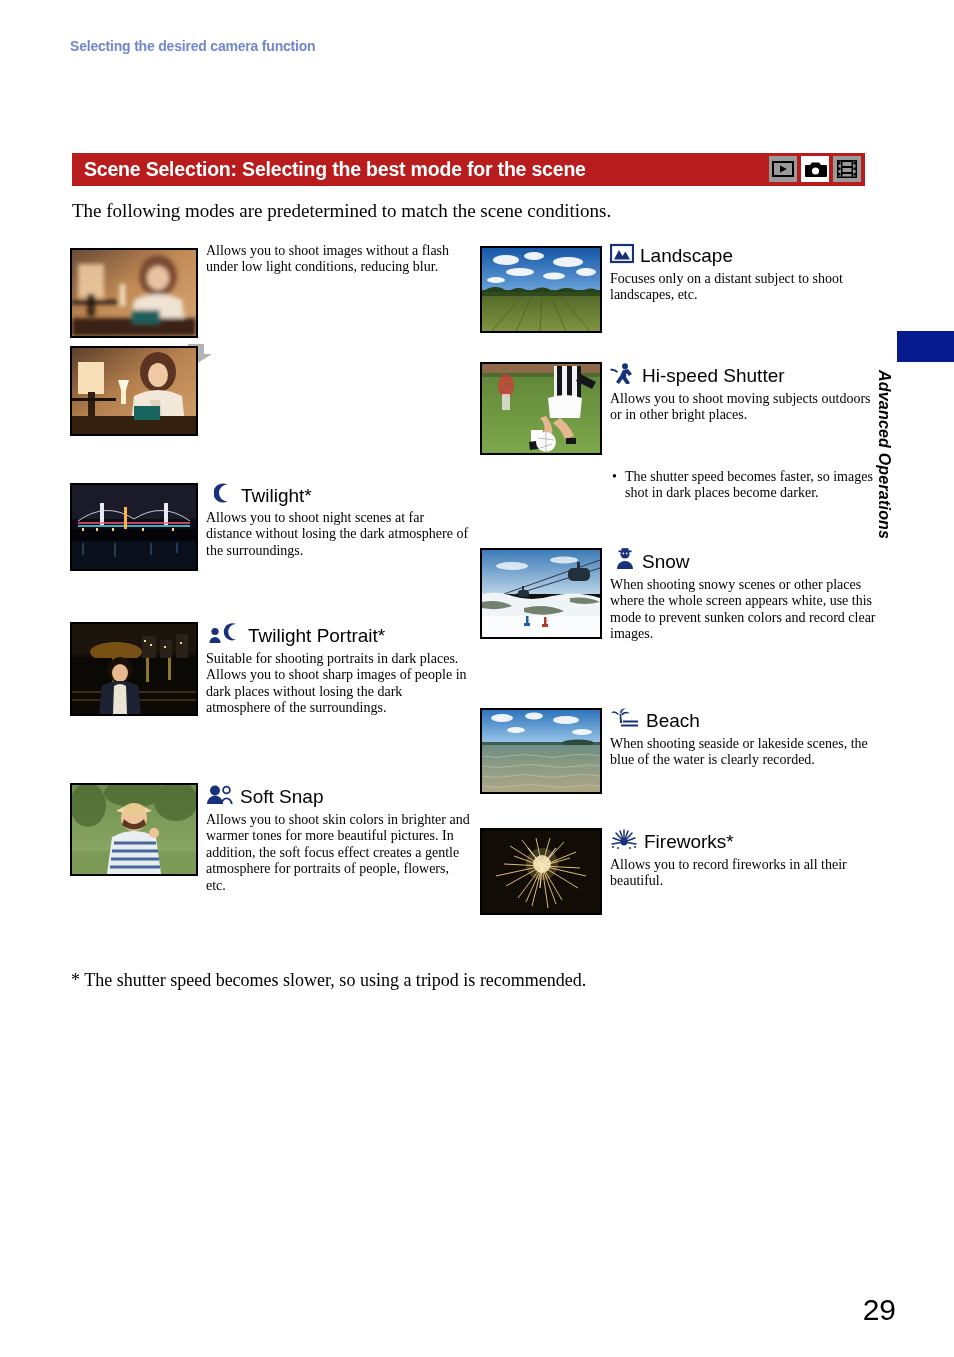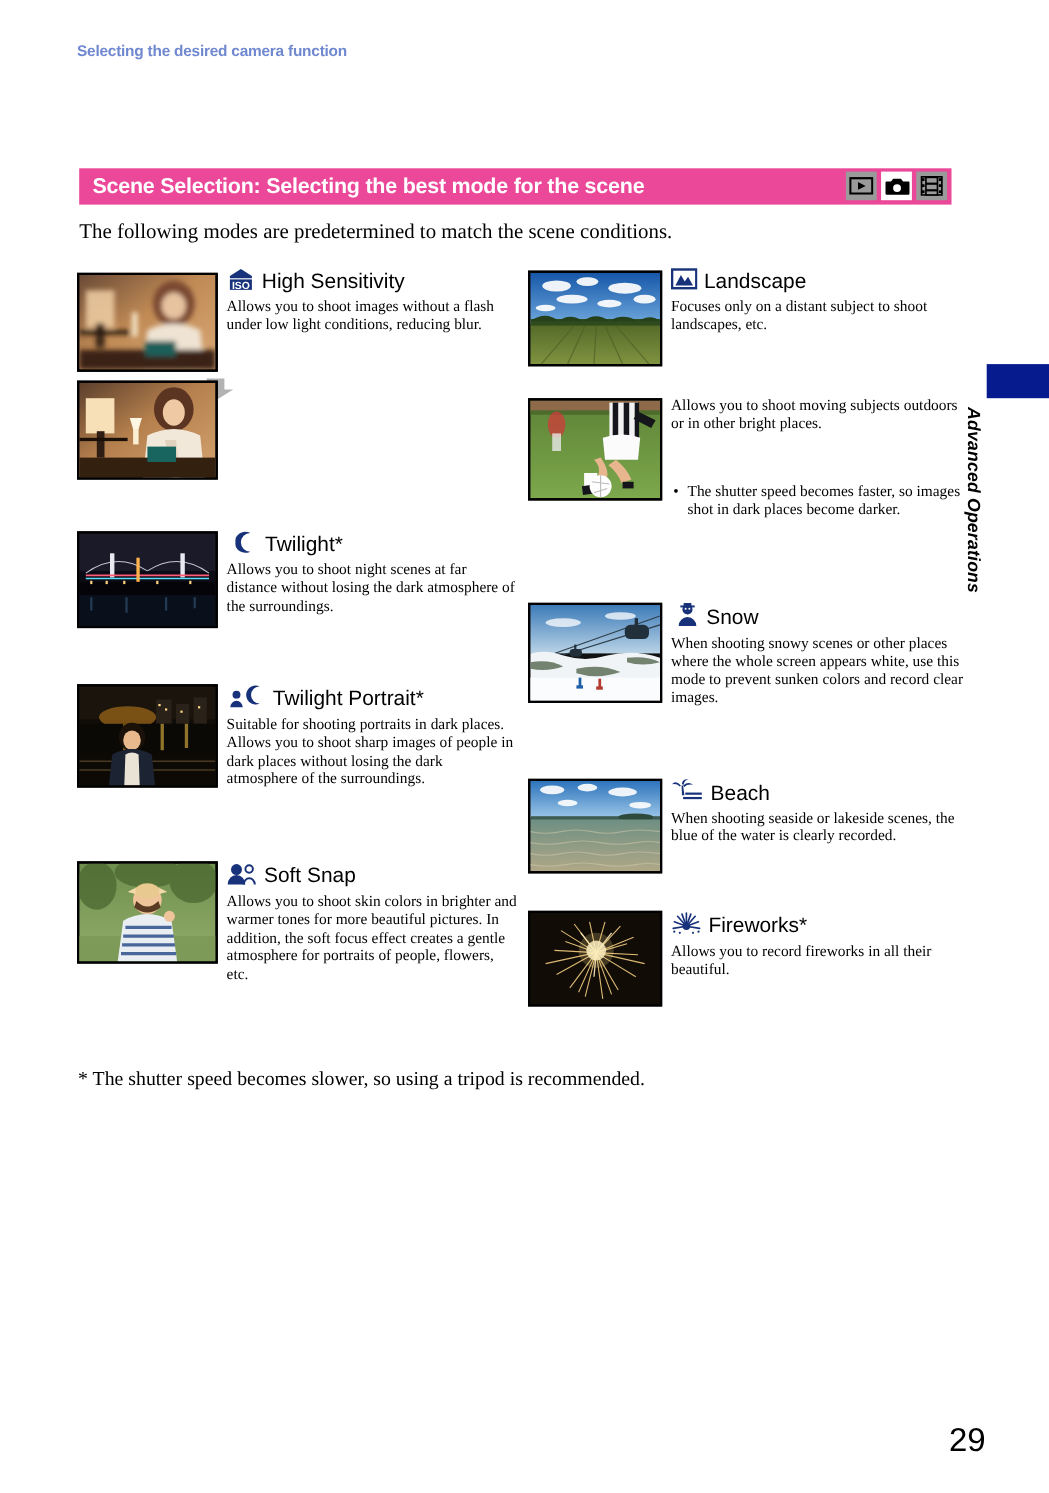--- a/index.html
+++ b/index.html
@@ -28,21 +28,21 @@
     white-space: nowrap;
   }
 
   
   .title-bar {
     position: absolute;
     left: 72px;
     top: 153px;
     width: 793px;
     height: 33px;
-    background: #ec4899;
+    background: #b91c1c;
     display: flex;
     align-items: center;
   }
   .title-bar-text {
     font-family: "Liberation Sans", sans-serif;
     font-weight: bold;
     font-size: 19.5px;
     color: #ffffff;
     margin-left: 12px;
     letter-spacing: -0.2px;
@@ -268,30 +268,20 @@
           <path d="M78,52 l6,34 h8 l-4,-34 z" fill="#e0d2bd"></path>
           <rect x="49" y="32" width="5" height="24" fill="#fbefd2"></rect>
           <polygon points="46,32 57,32 54,42 49,42" fill="#fdf6e2"></polygon>
           <rect x="0" y="68" width="124" height="18" fill="#33200f"></rect>
           <rect x="0" y="50" width="44" height="3" fill="#1a1008"></rect>
           <rect x="62" y="58" width="26" height="14" fill="#17655e"></rect>
         </svg>
       </div>
     </div>
     <div class="entry-body" style="margin-left:136px;">
-      <div class="entry-head">
-        <span class="icon-nav">
-          <svg width="26" height="21" viewBox="0 0 26 21">
-            <path d="M3,8 L13,1.5 L23,8 L23,10 L3,10 Z" fill="#17317a"></path>
-            <rect x="3" y="11" width="20" height="9.5" fill="#17317a"></rect>
-            <text x="13" y="19.3" font-family="Liberation Sans, sans-serif" font-size="9.5" font-weight="bold" fill="#ffffff" text-anchor="middle">ISO</text>
-          </svg>
-        </span>
-        <span>High Sensitivity</span>
-      </div>
       <div class="entry-desc">Allows you to shoot images without a flash under low light conditions, reducing blur.</div>
     </div>
   </div>
 
   <div class="entry" style="height:139px;">
     <div class="thumbs" style="top:0px;">
       <div class="thumb" style="width:124px;height:84px;">
         <svg width="124" height="84" viewBox="0 0 124 84" preserveAspectRatio="none">
           <rect width="124" height="84" fill="#0c0c16"></rect>
           <rect y="0" width="124" height="34" fill="#1a1a28"></rect>
@@ -526,20 +516,30 @@
           <circle cx="64" cy="78" r="10" fill="#ffffff"></circle>
           <g stroke="#b9b9b9" stroke-width="1" fill="none">
             <path d="M56,74 l16,2"></path>
               <path d="M58,84 l12,-4"></path>
               <path d="M64,68 l0,20"></path>
           </g>
         </svg>
       </div>
     </div>
     <div class="entry-body" style="margin-left:130px;">
+      <div class="entry-head">
+        <span class="icon-nav">
+          <svg width="26" height="22" viewBox="0 0 26 22">
+            <circle cx="15" cy="4.3" r="3" fill="#17317a"></circle>
+            <path d="M13,8 l5,-1 l4,5 l-3,2 l-2.5,-3 l-0.5,4 l4,6 l-3,2 l-4.5,-6 l-3.5,5 l-3,-2 l4,-6 z" fill="#17317a"></path>
+            <path d="M0.5,7.5 q4,0 7,2.5" fill="none" stroke="#17317a" stroke-width="2"></path>
+          </svg>
+        </span>
+        <span>Hi-speed Shutter</span>
+      </div>
       <div class="entry-desc">
         <div>Allows you to shoot moving subjects outdoors or in other bright places.</div>
         <ul class="bullet-list">
           <li>The shutter speed becomes faster, so images shot in dark places become darker.</li>
         </ul>
       </div>
     </div>
   </div>
 
   <div class="entry" style="height:160px;">

